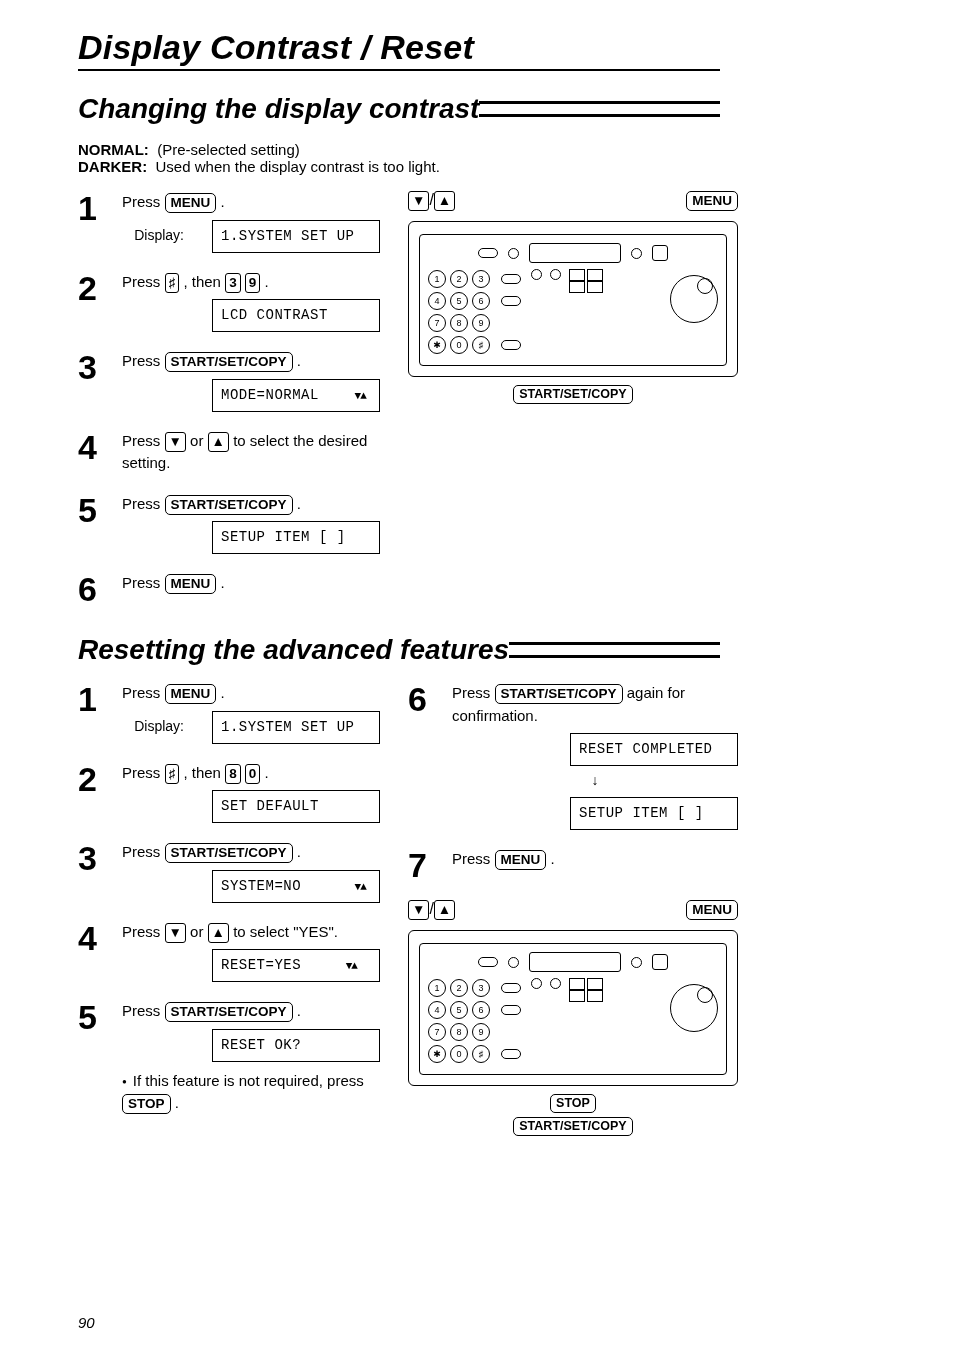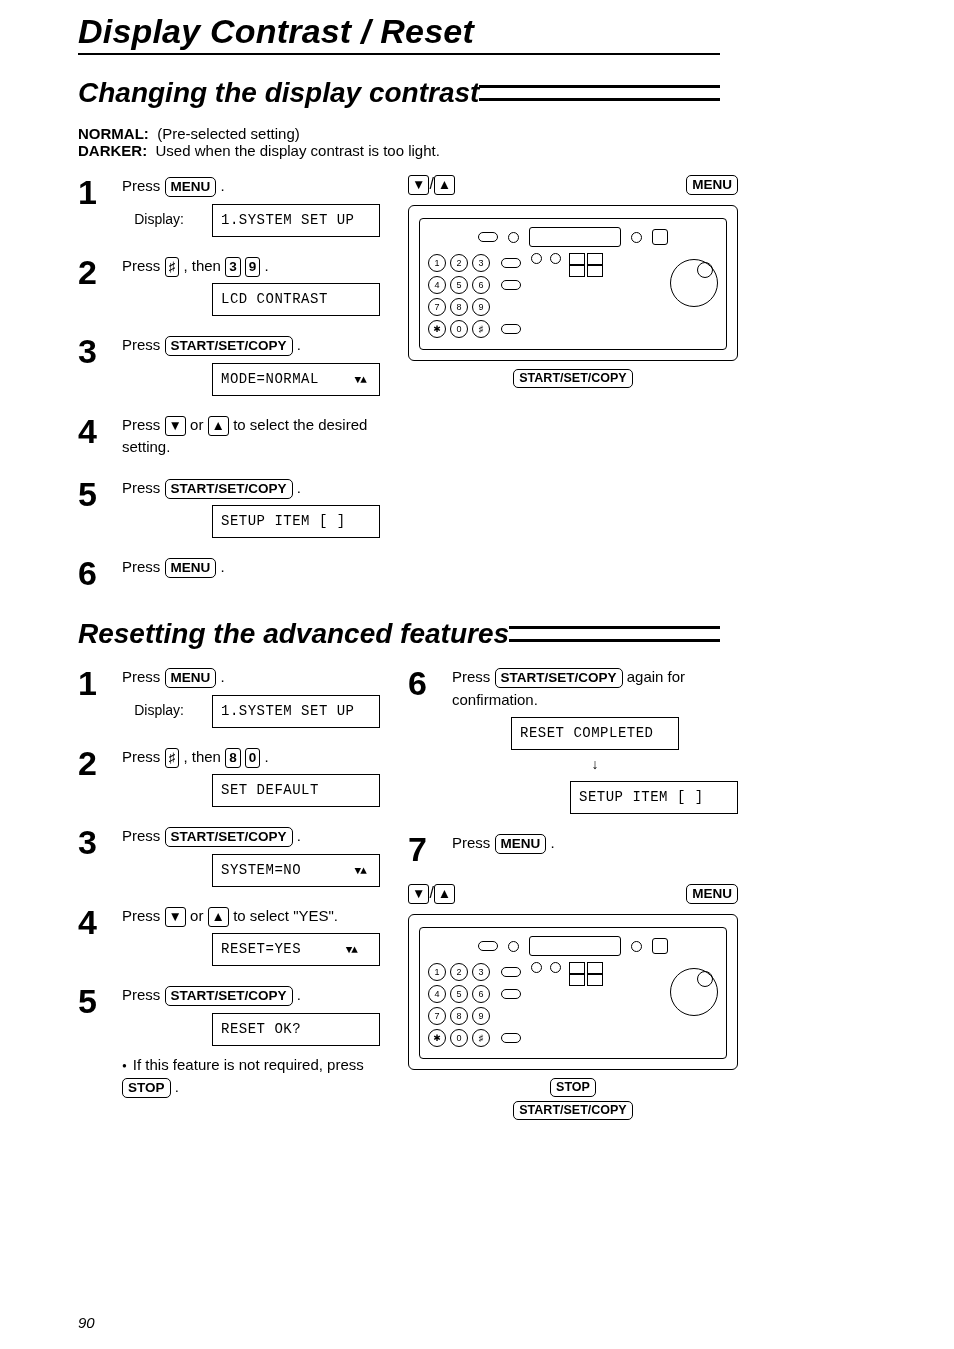--- a/index.html
+++ b/index.html
@@ -1,16 +1,16 @@
 <!DOCTYPE html>
 <html><head>
 <meta charset="utf-8">
 <style>
   html,body{margin:0;padding:0;background:#fff;color:#000;font-family:Helvetica,Arial,sans-serif}
-  .page{width:790px;height:1349px;box-sizing:border-box;padding:12px 70px 20px 78px;position:relative}
+  .page{width:790px;height:1349px;box-sizing:border-box;padding:28px 70px 20px 78px;position:relative}
   .h1{font-size:34px;font-weight:900;letter-spacing:.2px;margin:0 0 2px 0;font-style:italic}
   .rule1{border-bottom:2px solid #000;margin:0 0 22px 0}
   .h2{font-size:28px;font-weight:900;font-style:italic;display:flex;align-items:center;margin:0 0 16px 0}
   .dblrule{flex:1;height:10px;border-top:3px solid #000;border-bottom:3px solid #000}
   .intro{font-size:15px;margin:0 0 8px 0;max-width:760px;line-height:1.35}
   .defs{font-size:15px;margin:0 0 16px 0}
   .defs b{font-weight:700}
   .cols{display:flex;gap:28px;align-items:flex-start}
   .left{flex:1}
   .right{width:330px;flex:none}
@@ -282,21 +282,21 @@
     </div>
 
     <div class="right">
 
       <div class="step">
         <div class="num">6</div>
         <div class="body">
           <span>Press </span>
           <span class="kcap">START/SET/COPY</span>
           <span> again for confirmation.</span>
-          <div class="disp-row" style="justify-content:center">
+          <div class="disp-row" style="justify-content:flex-end">
             <span class="disp">RESET COMPLETED</span>
           </div>
           <span class="darr">↓</span>
           <div class="disp-row" style="justify-content:flex-end">
             <span class="disp">SETUP ITEM [   ]</span>
           </div>
         </div>
       </div>
 
       <div class="step">

